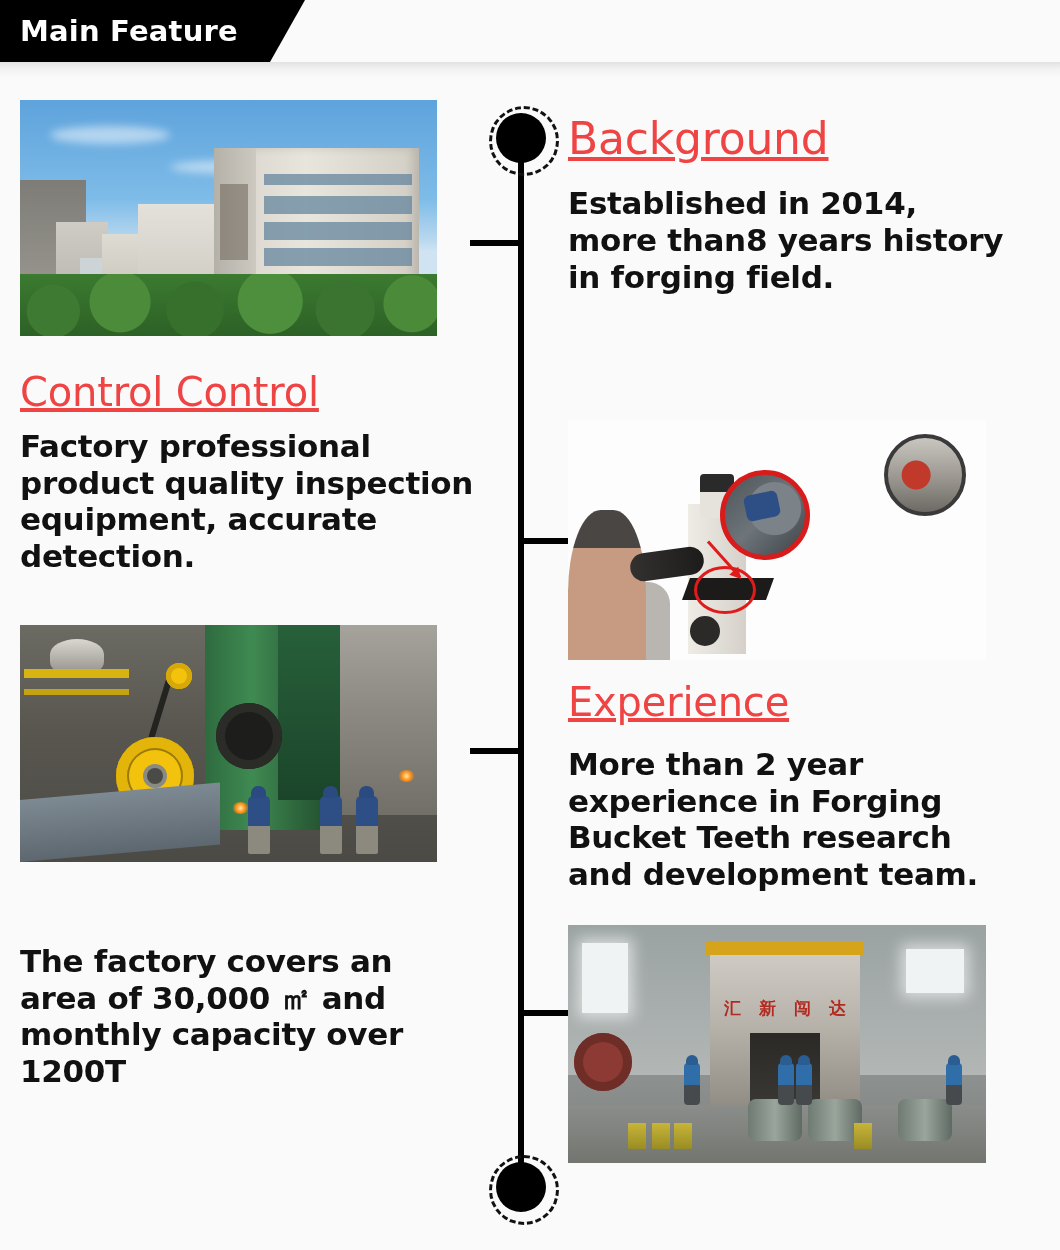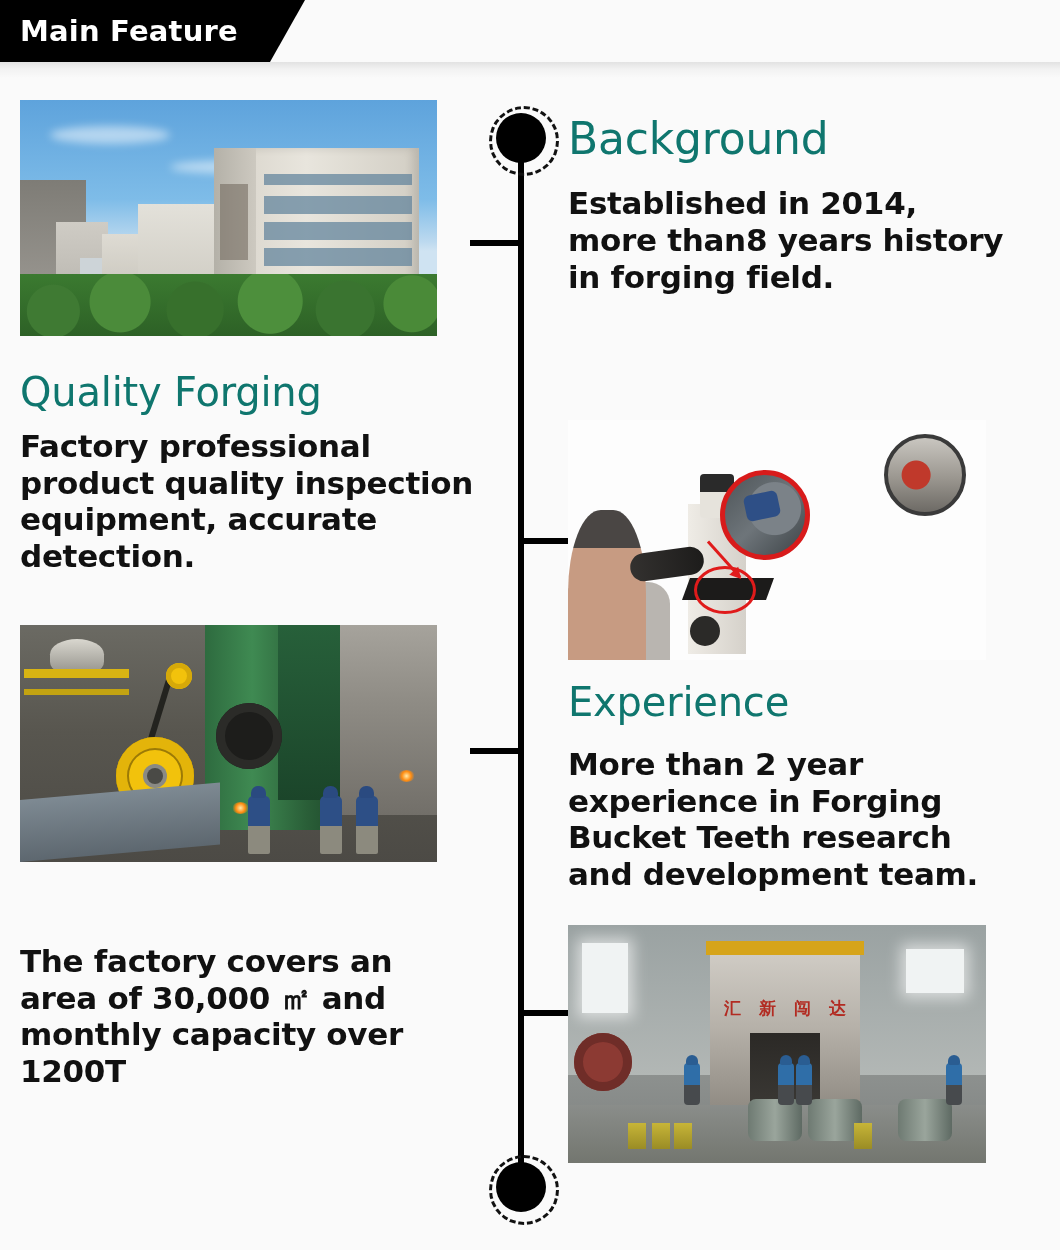--- a/index.html
+++ b/index.html
@@ -53,21 +53,21 @@
 
   
   .col-left  { position:absolute; left:20px;  width:470px; }
   .col-right { position:absolute; left:568px; width:470px; }
 
   .photo {
     position:relative; overflow:hidden; background:#ddd;
   }
   .heading {
     font-size:40px; font-weight:400; line-height:1.1;
-    letter-spacing:-.2px; color:#0f766e;
+    letter-spacing:-.2px; color:#ef4444;text-decoration:underline;
   }
   .body-text {
     font-size:31px; font-weight:600; line-height:1.18;
     letter-spacing:-.3px; color:#111; white-space:pre-line;
   }
 
   
   .ph-building {
     left:20px; top:100px; width:417px; height:236px; position:absolute;
     background:
@@ -349,21 +349,21 @@
     <div class="bld-win" style="left:50px;  top:26px; width:148px; height:11px;"></div>
     <div class="bld-win" style="left:50px;  top:48px; width:148px; height:18px;"></div>
     <div class="bld-win" style="left:50px;  top:74px; width:148px; height:18px;"></div>
     <div class="bld-win" style="left:50px;  top:100px; width:148px; height:18px;"></div>
     <div class="bld-win" style="left:6px;   top:36px; width:28px; height:76px; background:rgba(110,100,90,.55);"></div>
   </div>
   <div class="trees"></div>
 </div>
 
 <div class="col-left" style="top:370px">
-  <div class="heading">Quality Forging</div>
+  <div class="heading">Control Control</div>
   <div class="body-text" style="margin-top:14px">Factory professional
 product quality  inspection
 equipment, accurate
 detection.</div>
 </div>
 
 <div class="photo ph-press">
   <div class="press-wall"></div>
   <div class="press-green"></div>
   <div class="press-green2"></div>

